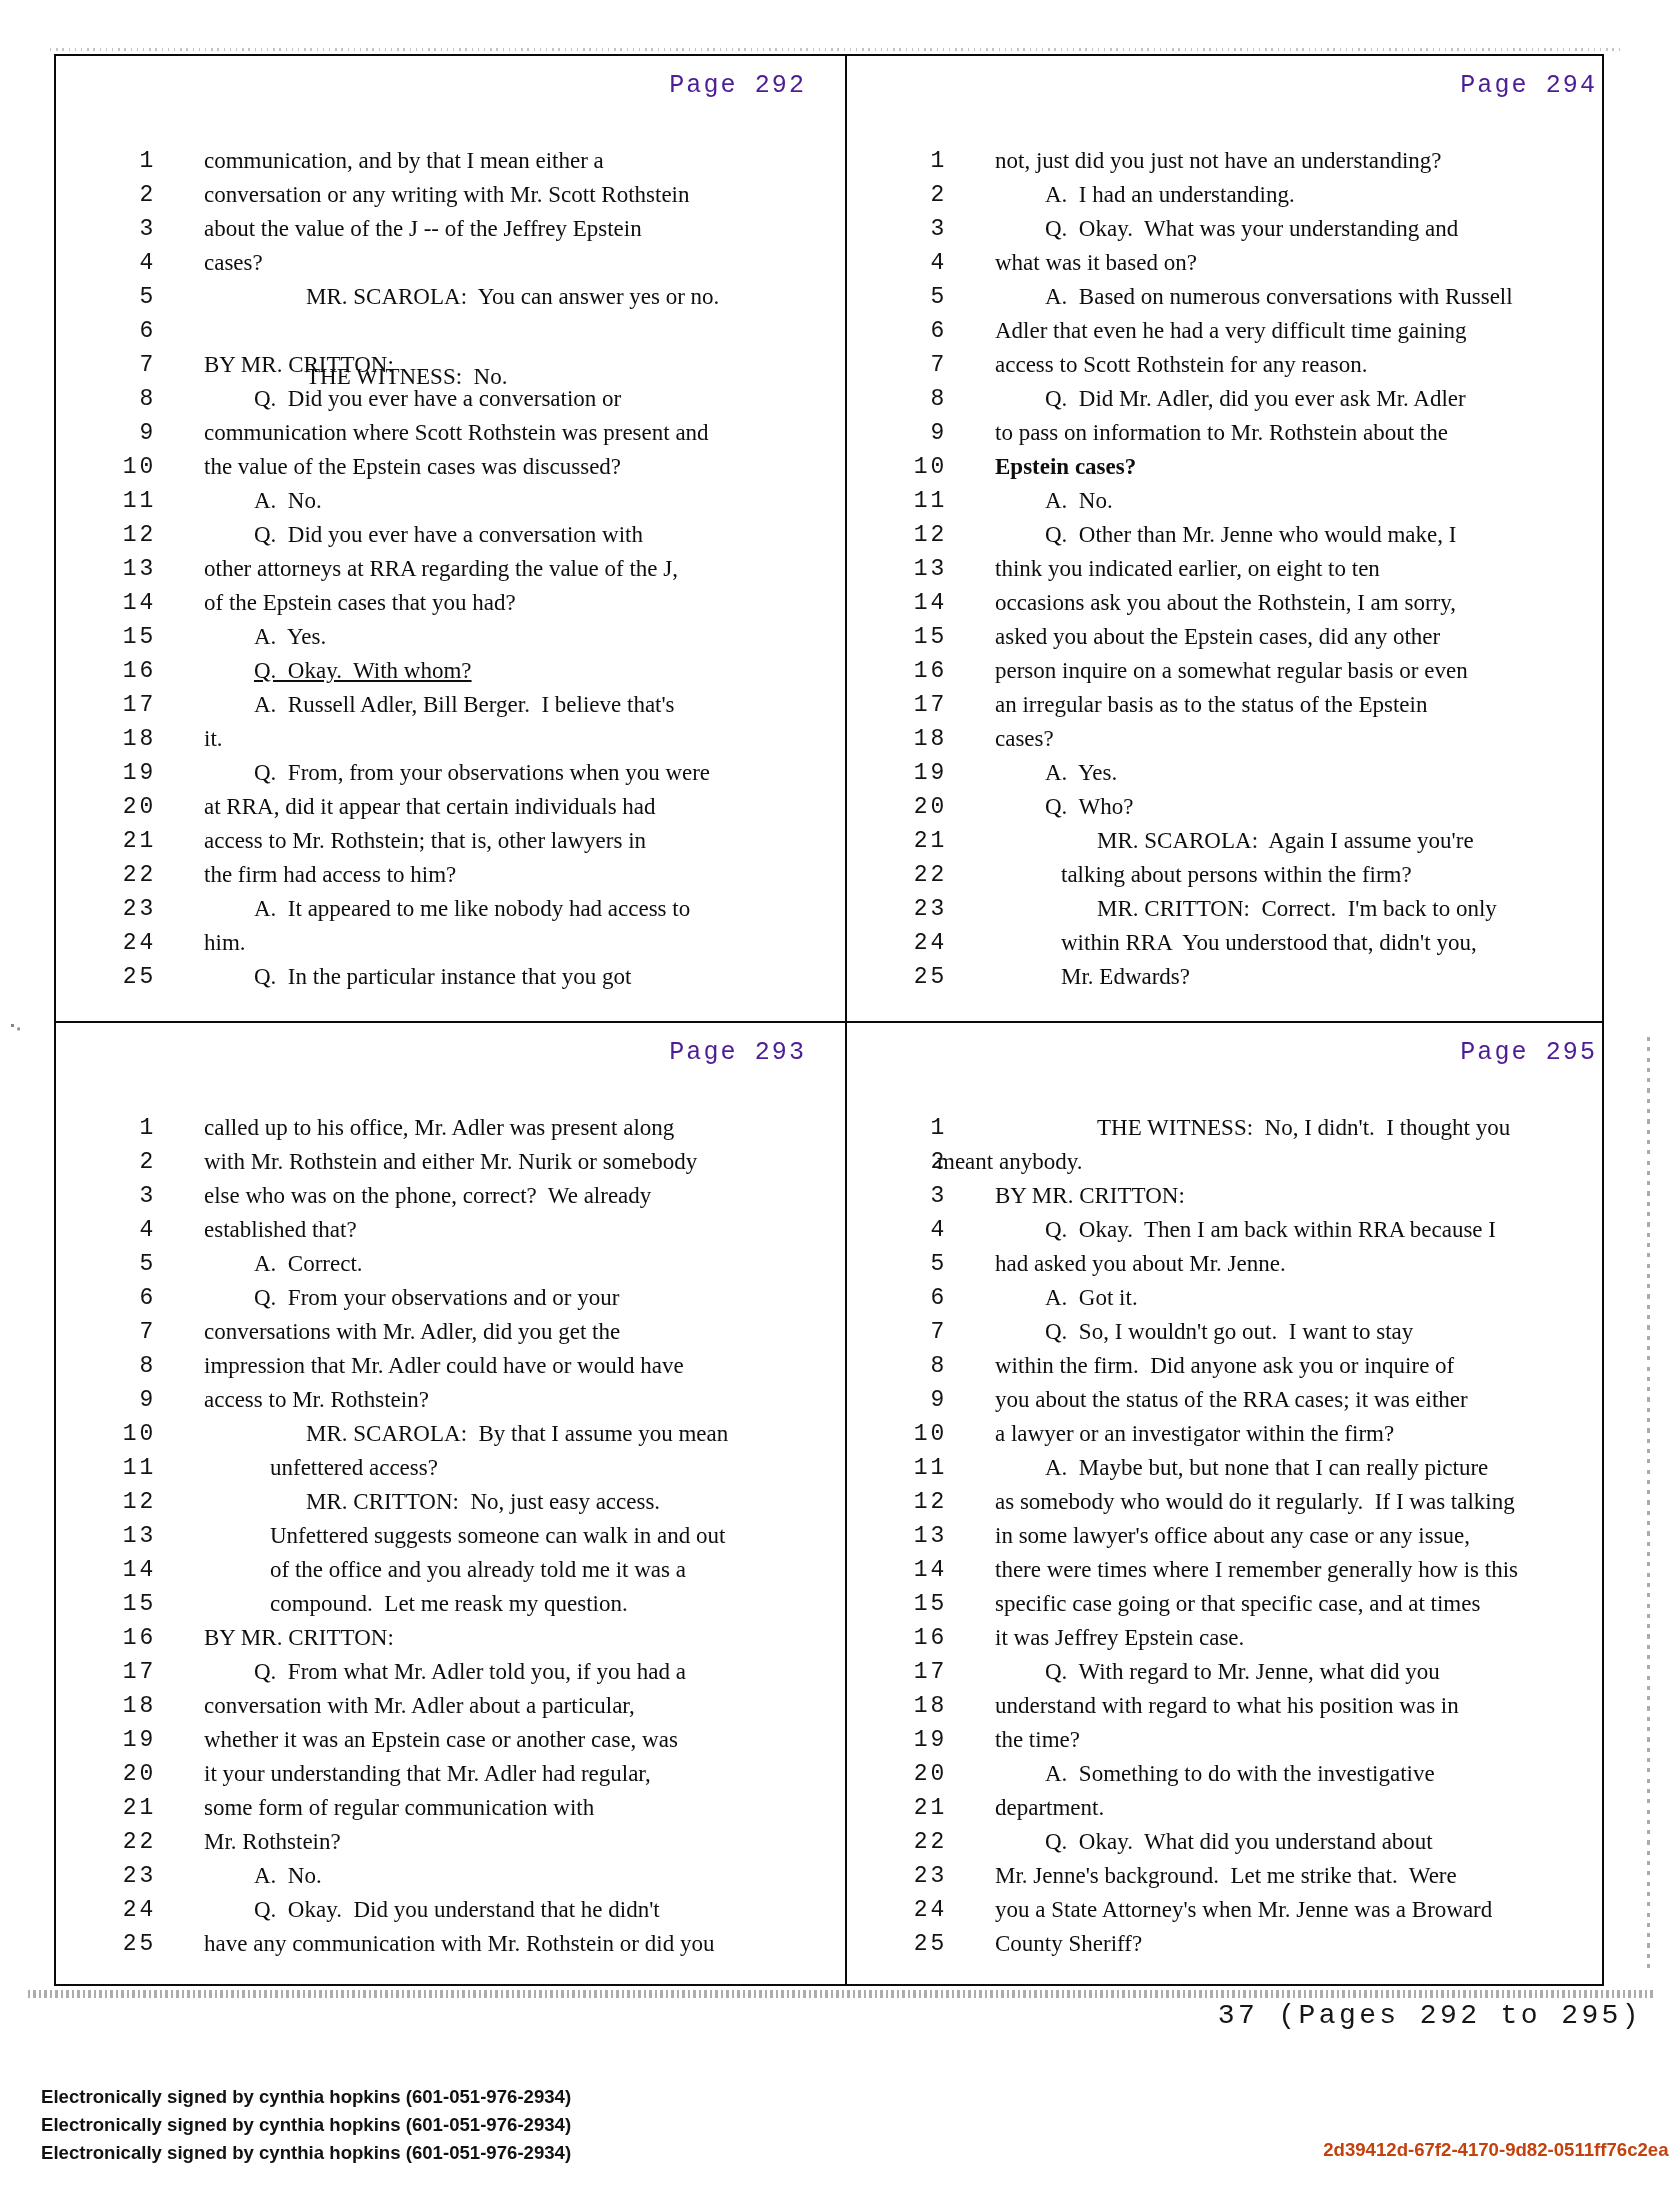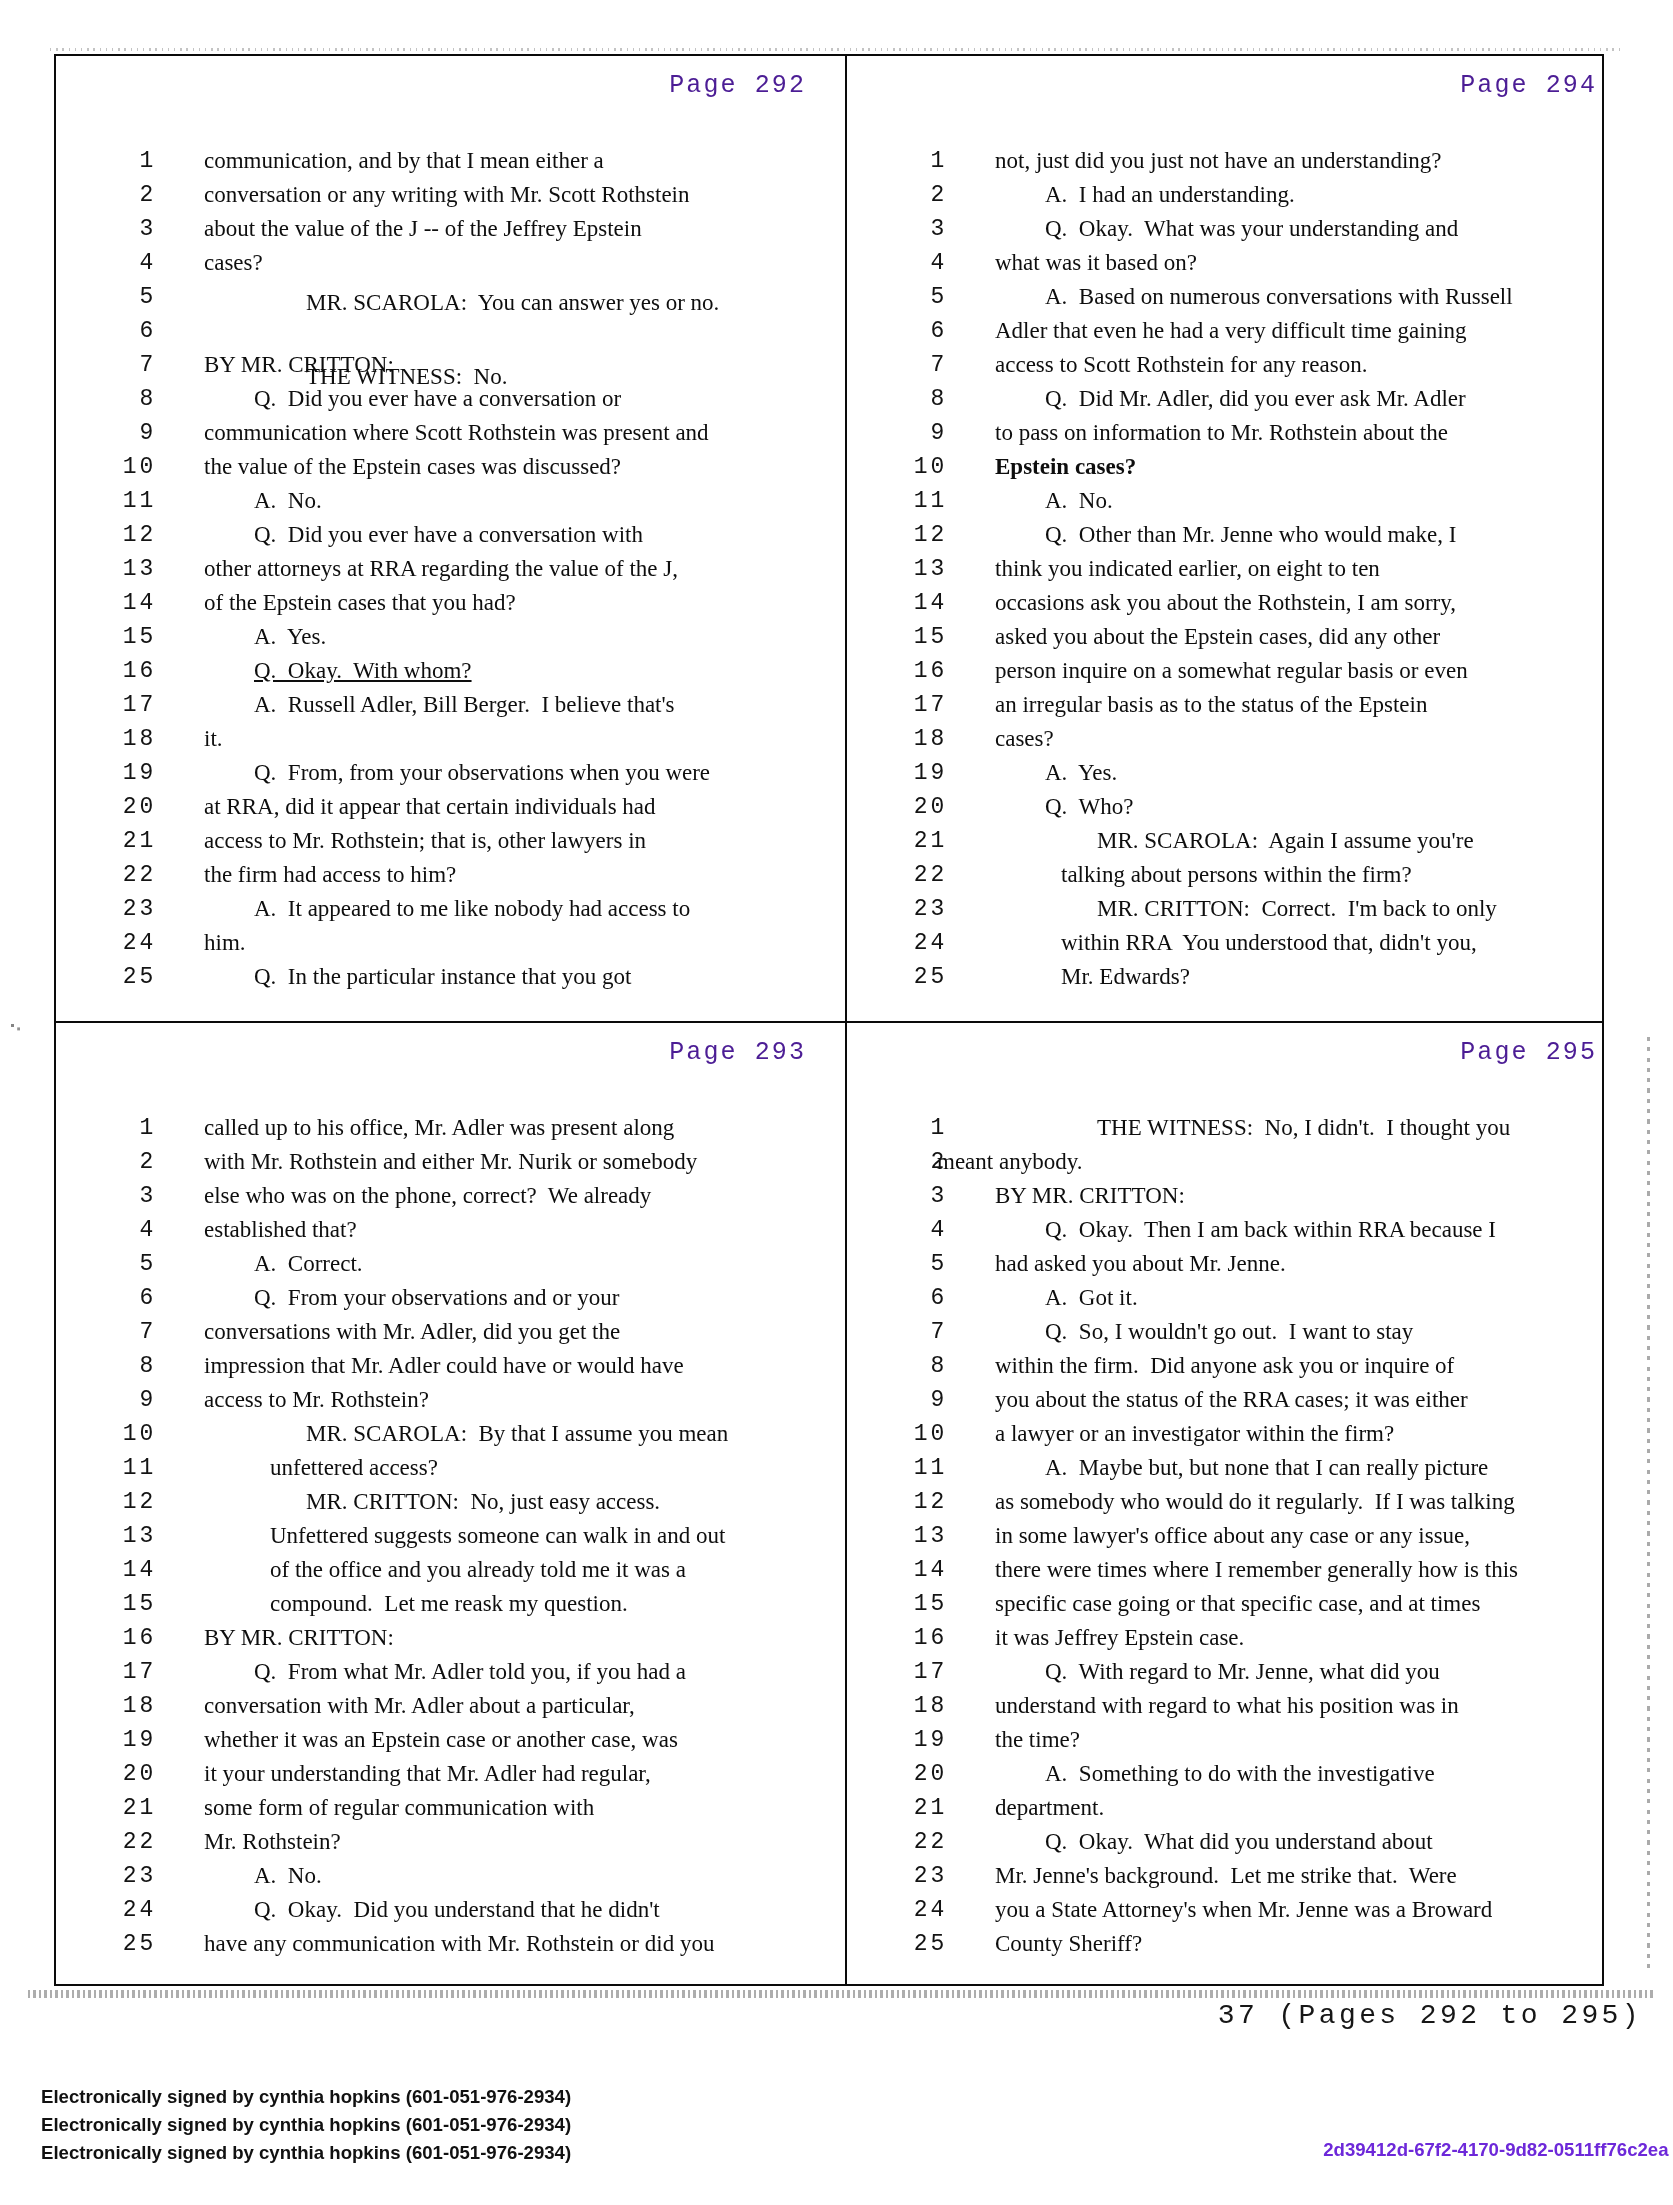--- a/index.html
+++ b/index.html
@@ -59,21 +59,21 @@
     font-size:28px;letter-spacing:3.4px;color:#161616;
   }
   .signatures{position:absolute;left:41px;top:2083px;}
   .sig-line{
     font-family:"Liberation Sans","DejaVu Sans",sans-serif;
     font-weight:bold;font-size:18.6px;line-height:28px;color:#111;
   }
   .doc-id{
     position:absolute;right:5.5px;top:2139px;
     font-family:"Liberation Sans","DejaVu Sans",sans-serif;
-    font-weight:bold;font-size:18.6px;color:#6d28d9;
+    font-weight:bold;font-size:18.6px;color:#c2410c;
   }
 
   
   .noise-top{
     position:absolute;left:50px;right:50px;top:48px;height:3.4px;
     background:repeating-linear-gradient(90deg,#555 0 1.4px,transparent 1.4px 6.2px);
     opacity:.35;
   }
   .noise-bottom{
     position:absolute;left:27.6px;right:20.7px;top:1990px;height:8.3px;
@@ -101,21 +101,21 @@
     <div class="vdiv"></div>
     <div class="hdiv"></div>
 
     <section class="quad q0">
       <div class="page-header">Page 292</div>
       <div class="lines">
           <div class="row"><span class="num">1</span><span class="txt" style="margin-left: 148px;">communication, and by that I mean either a</span></div>
           <div class="row"><span class="num">2</span><span class="txt" style="margin-left: 148px;">conversation or any writing with Mr. Scott Rothstein</span></div>
           <div class="row"><span class="num">3</span><span class="txt" style="margin-left: 148px;">about the value of the J -- of the Jeffrey Epstein</span></div>
           <div class="row"><span class="num">4</span><span class="txt" style="margin-left: 148px;">cases?</span></div>
-          <div class="row"><span class="num">5</span><span class="txt" style="margin-left: 250px; margin-top: 6px;">MR. SCAROLA:  You can answer yes or no.</span></div>
+          <div class="row"><span class="num">5</span><span class="txt" style="margin-left: 250px;">MR. SCAROLA:  You can answer yes or no.</span></div>
           <div class="row"><span class="num">6</span><span class="txt" style="margin-left: 250px; margin-top: 46px;">THE WITNESS:  No.</span></div>
           <div class="row"><span class="num">7</span><span class="txt" style="margin-left: 148px;">BY MR. CRITTON:</span></div>
           <div class="row"><span class="num">8</span><span class="txt" style="margin-left: 198px;">Q.  Did you ever have a conversation or</span></div>
           <div class="row"><span class="num">9</span><span class="txt" style="margin-left: 148px;">communication where Scott Rothstein was present and</span></div>
           <div class="row"><span class="num">10</span><span class="txt" style="margin-left: 148px;">the value of the Epstein cases was discussed?</span></div>
           <div class="row"><span class="num">11</span><span class="txt" style="margin-left: 198px;">A.  No.</span></div>
           <div class="row"><span class="num">12</span><span class="txt" style="margin-left: 198px;">Q.  Did you ever have a conversation with</span></div>
           <div class="row"><span class="num">13</span><span class="txt" style="margin-left: 148px;">other attorneys at RRA regarding the value of the J,</span></div>
           <div class="row"><span class="num">14</span><span class="txt" style="margin-left: 148px;">of the Epstein cases that you had?</span></div>
           <div class="row"><span class="num">15</span><span class="txt" style="margin-left: 198px;">A.  Yes.</span></div>

